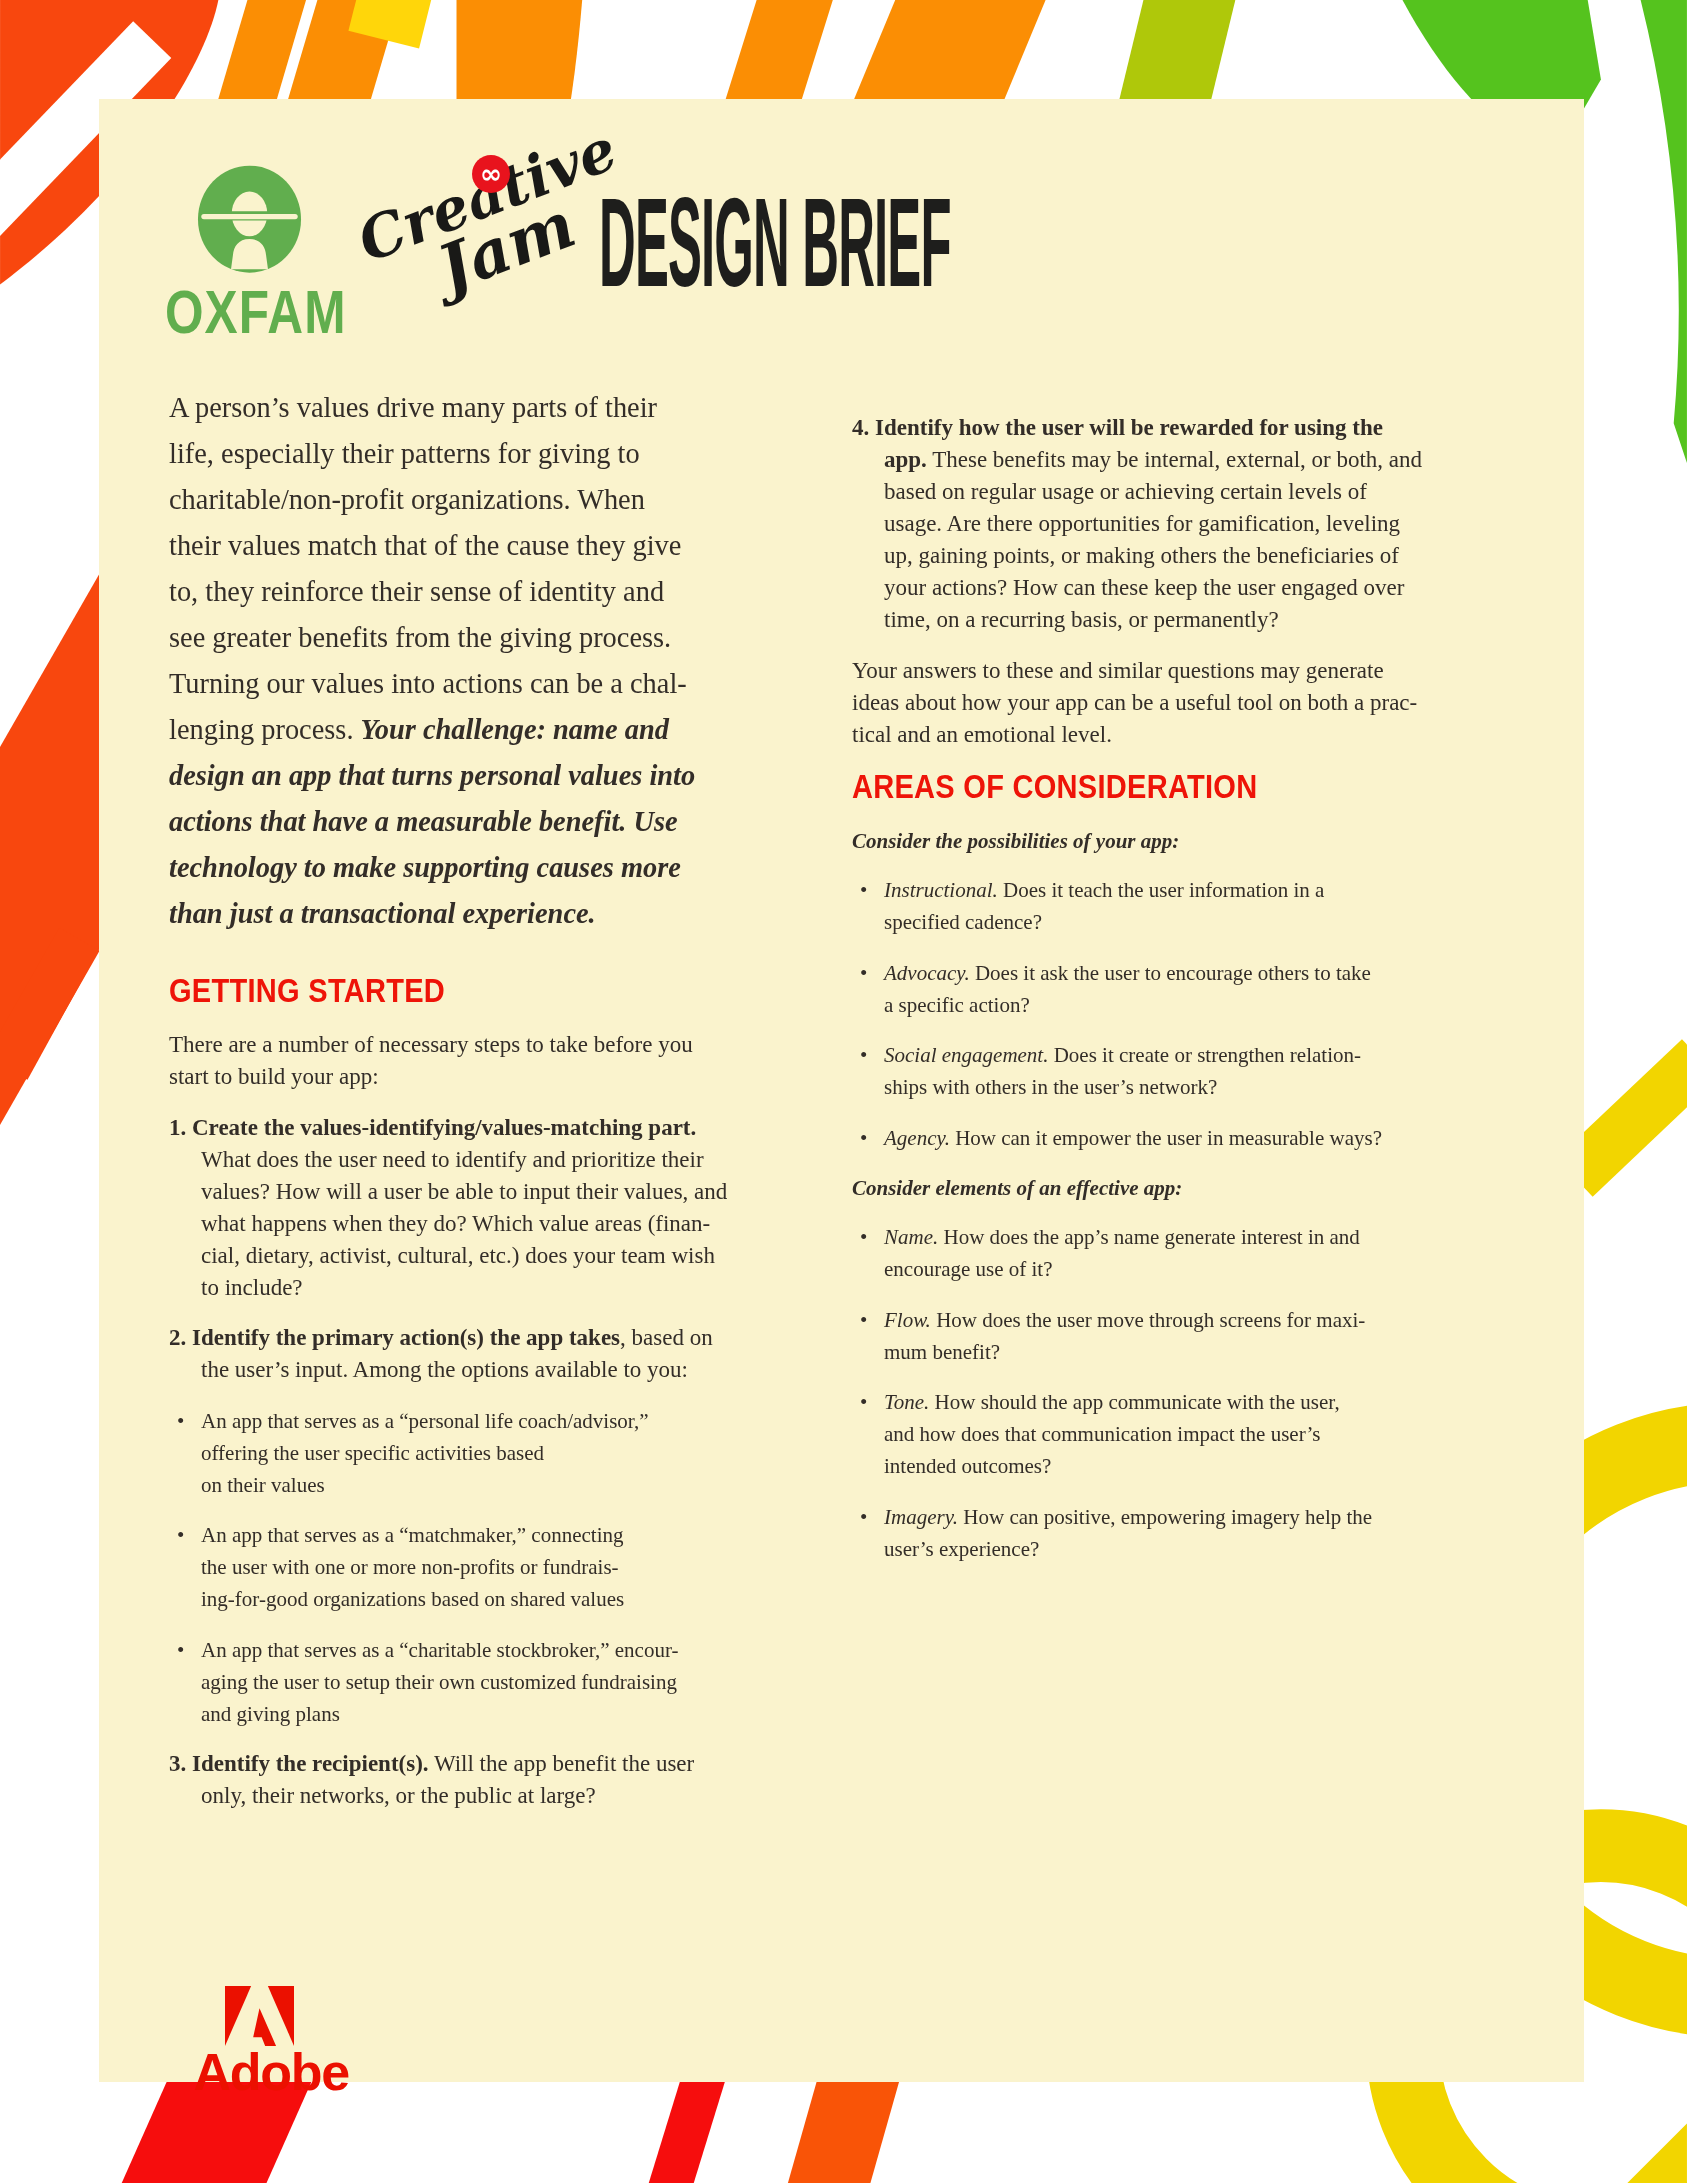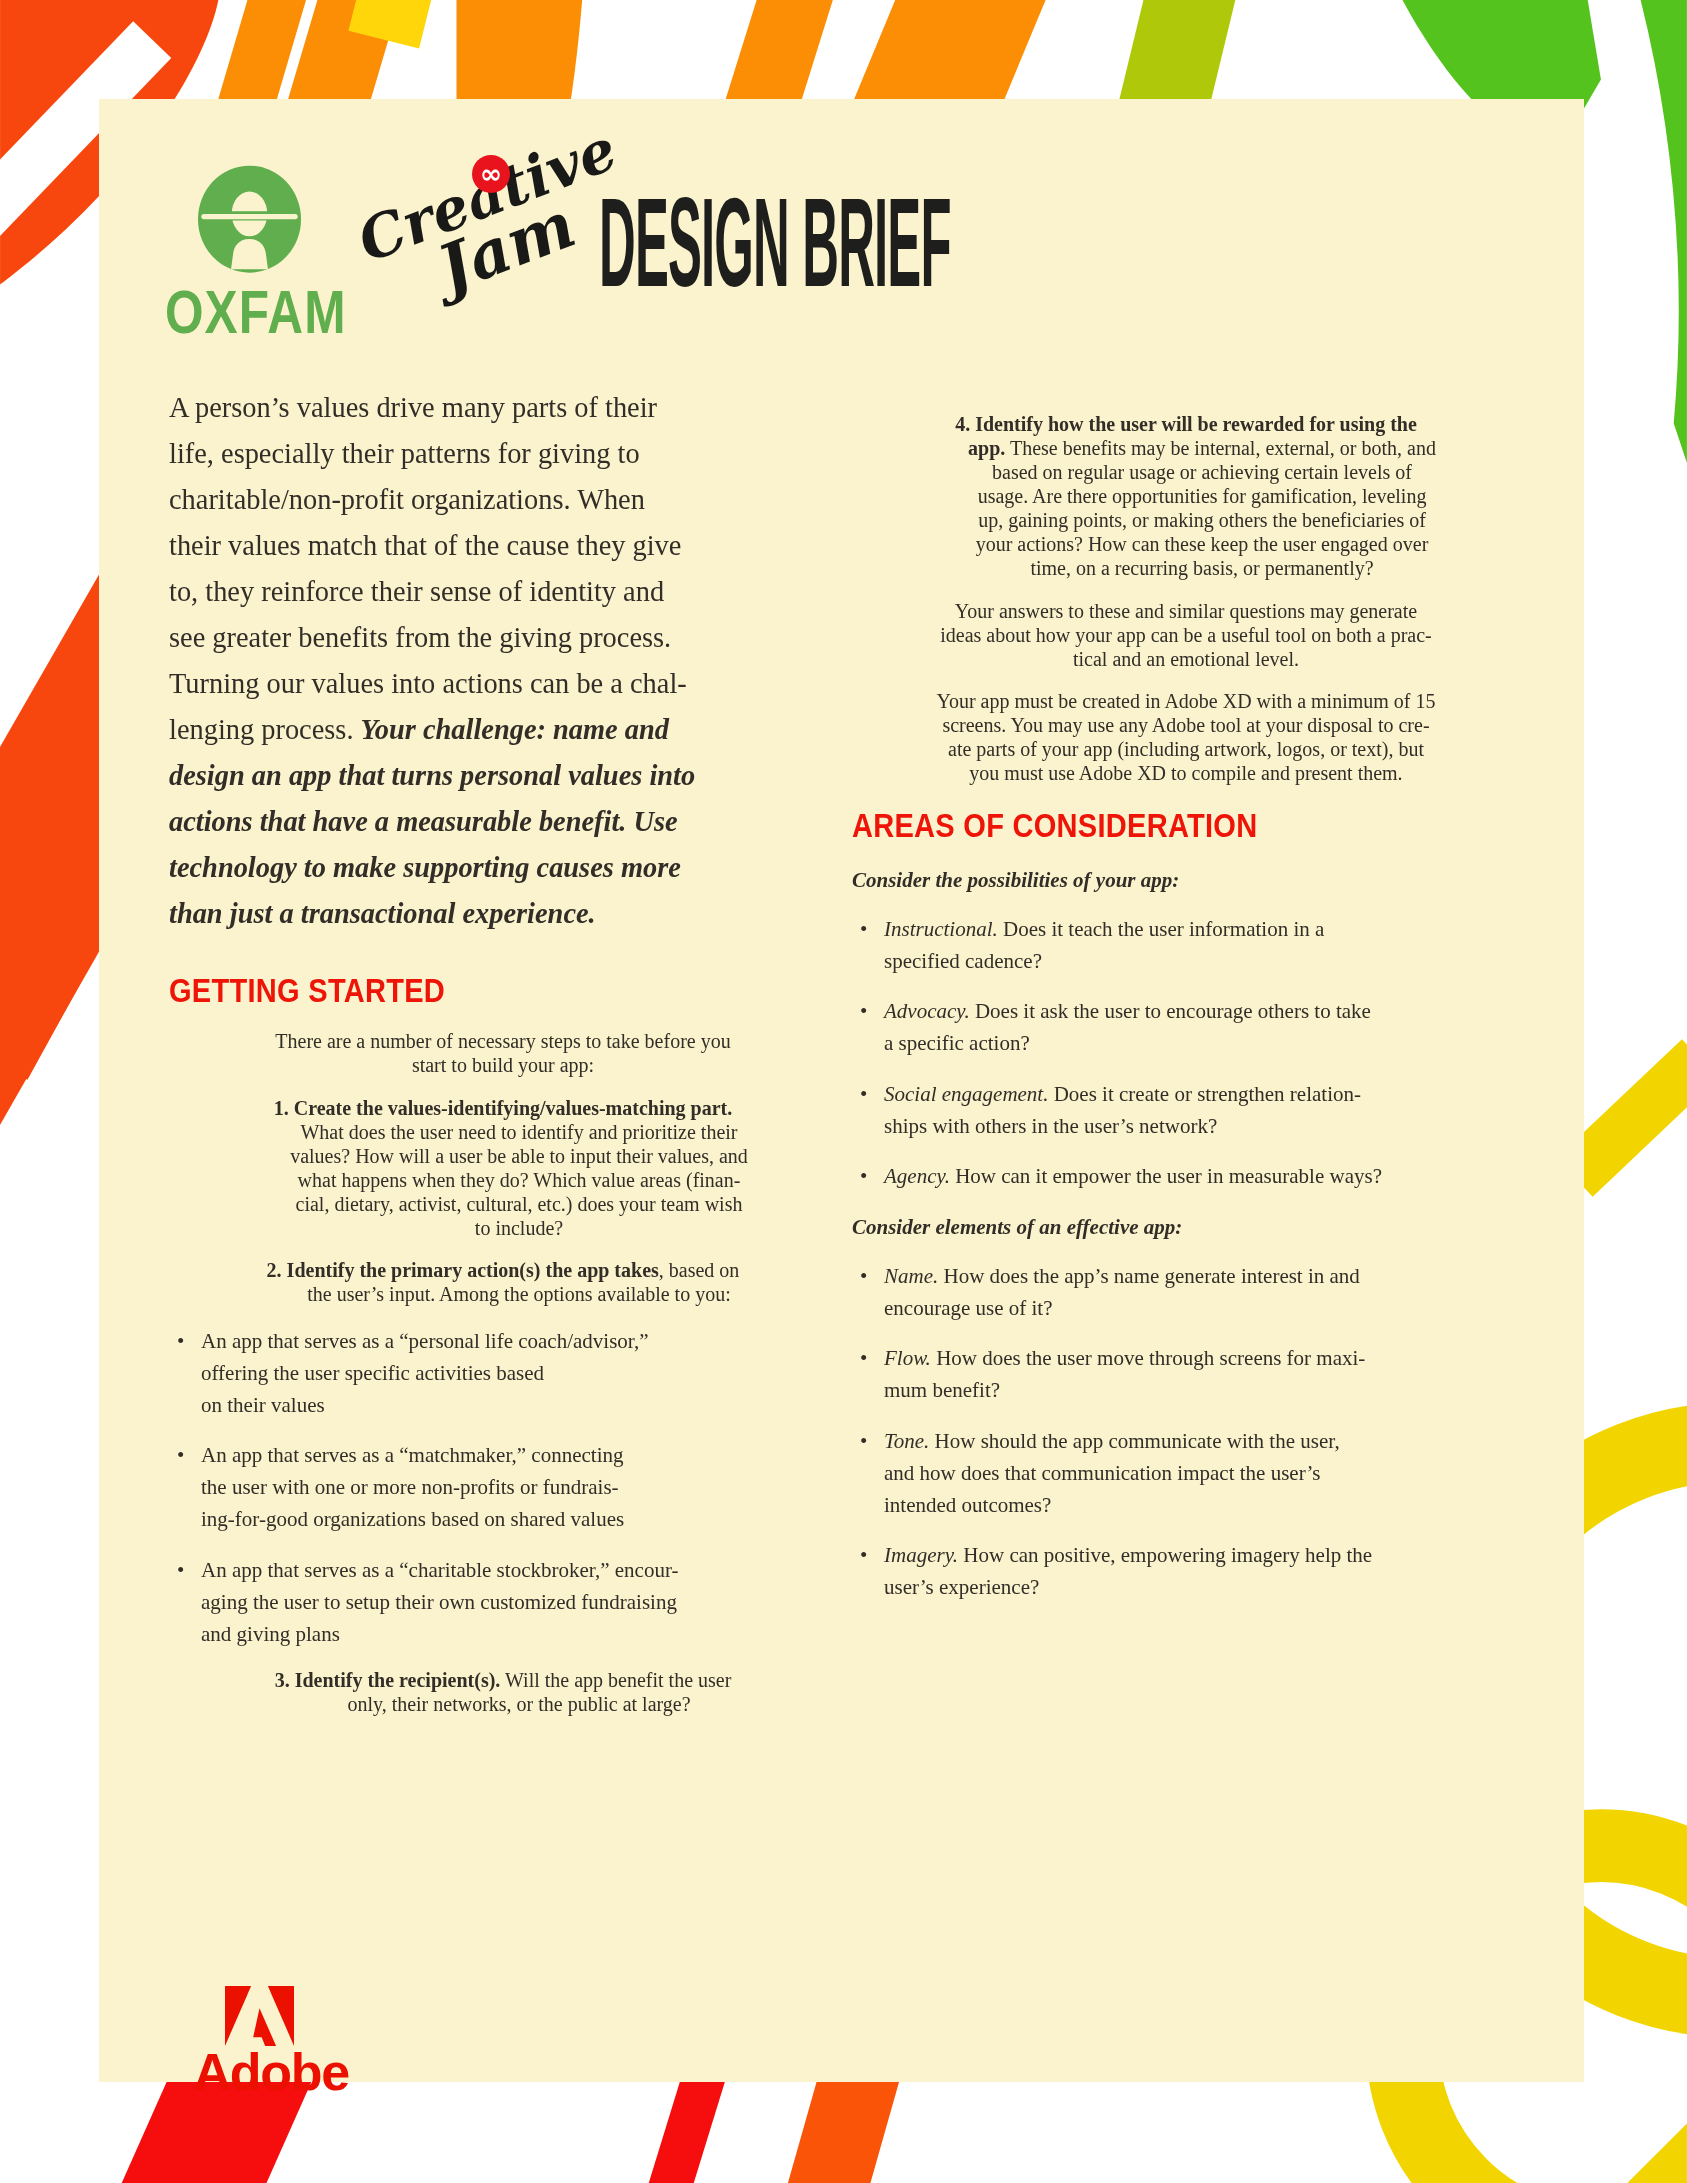--- a/index.html
+++ b/index.html
@@ -24,21 +24,21 @@
 
   
   .col{position:absolute;z-index:2;width:668px;}
   .col-left{left:169px;top:385px;}
   .col-right{left:852px;top:412px;}
   .pre{white-space:pre-line;}
   .intro{font-size:28.4px;line-height:46px;margin:0 0 36px 0;}
   .intro .em{font-style:italic;font-weight:700;}
   .h2{font:700 33px/36px "Liberation Sans",sans-serif;color:#EE1408;letter-spacing:0.3px;
       margin:0 0 20px 0;transform:scaleX(0.88);transform-origin:0 0;}
-  .body{font-size:20px;line-height:24px;margin:0 0 18.5px 0;text-align:center;}
+  .body{font-size:23px;line-height:32px;margin:0 0 18.5px 0;}
   .b{font-weight:700;}
   .hang{padding-left:32px;text-indent:-32px;}
   .bullet{display:flex;margin:0 0 18.5px 0;}
   .dot{flex:none;width:32px;padding-left:8px;box-sizing:border-box;
        font-size:21px;line-height:32px;}
   .bullet .pre{flex:1;font-size:21px;line-height:32px;margin:0;}
   .consider{font-style:italic;font-weight:700;font-size:21px;line-height:32px;margin:0 0 17px 0;}
   .il{font-style:italic;font-weight:400;}
 
   
@@ -162,24 +162,20 @@
 based on regular usage or achieving certain levels of
 usage. Are there opportunities for gamification, leveling
 up, gaining points, or making others the beneficiaries of
 your actions? How can these keep the user engaged over
 time, on a recurring basis, or permanently?</span></p>
 
     <p class="body pre">Your answers to these and similar questions may generate
 ideas about how your app can be a useful tool on both a prac-
 tical and an emotional level.</p>
 
-    <p class="body pre" style="margin-bottom:22.5px;">Your app must be created in Adobe XD with a minimum of 15
-screens. You may use any Adobe tool at your disposal to cre-
-ate parts of your app (including artwork, logos, or text), but
-you must use Adobe XD to compile and present them.</p>
 
     <h2 class="h2">AREAS OF CONSIDERATION</h2>
 
     <p class="consider">Consider the possibilities of your app:</p>
 
     <div class="bullet">
       <span class="dot">•</span>
       <p class="pre"><span class="il">Instructional.</span><span> Does it teach the user information in a
 specified cadence?</span></p>
     </div>

